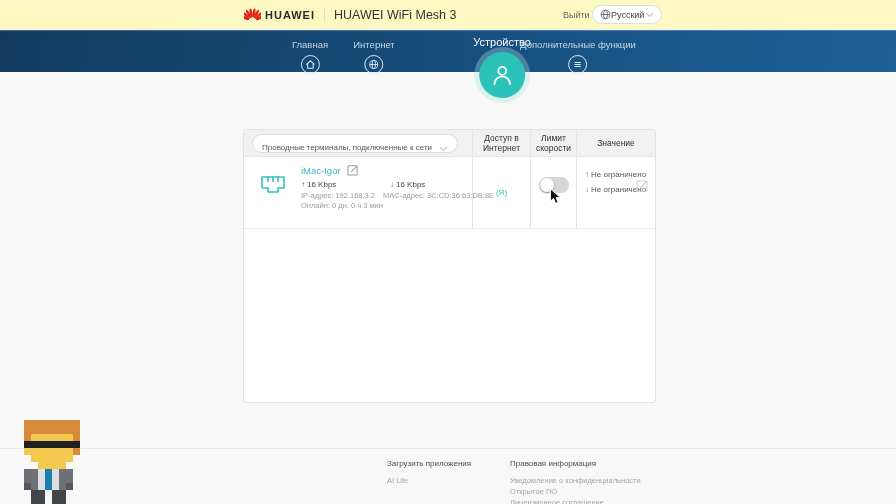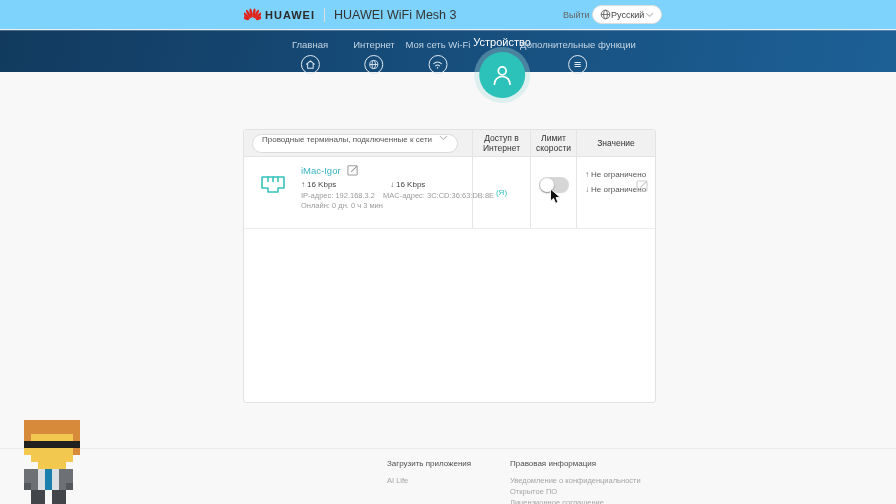--- a/index.html
+++ b/index.html
@@ -5,21 +5,21 @@
   * { margin:0; padding:0; box-sizing:border-box; }
   html,body { width:896px; height:504px; }
   body {
     font-family:"Liberation Sans","DejaVu Sans",sans-serif;
     background:#f8f8f8; position:relative; overflow:hidden;
     -webkit-font-smoothing:antialiased;
   }
   .abs { position:absolute; }
 
   
-  .top-header { left:0; top:0; width:896px; height:30px; background:#7dd3fc;
+  .top-header { left:0; top:0; width:896px; height:30px; background:#fef9c3;
     border-bottom:1px solid #ededed; }
   .brand-wrap { left:244px; top:0; height:30px; display:flex; align-items:center; }
   .brand-text { font-size:11px; font-weight:bold; color:#2b2b2b; letter-spacing:1px; margin-left:4px; }
   .brand-div { width:1px; height:14px; background:#ddd; margin:0 9px; }
   .product-title { font-size:12.5px; color:#333; }
   .logout-link { left:563px; top:0; height:30px; display:flex; align-items:center;
     font-size:9px; color:#666; cursor:pointer; }
   .lang-select { left:592px; top:5px; width:70px; height:19px; background:#fff;
     border:1px solid #ddd; border-radius:10px; display:flex; align-items:center;
     padding:0 7px; cursor:pointer; }
@@ -45,21 +45,21 @@
     background:#f1f1f1; border-bottom:1px solid #e4e4e4; border-radius:3px 3px 0 0; }
   .trow { position:absolute; left:0; top:27px; width:100%; height:72px; display:flex;
     background:#fff; border-bottom:1px solid #ececec; }
   .c1 { width:229px; } .c2 { width:58px; } .c3 { width:46px; } .c4 { flex:1; }
   .cell { position:relative; border-right:1px solid #e4e4e4; }
   .c4.cell { border-right:none; }
   .th-label { display:flex; align-items:center; justify-content:center; height:100%;
     font-size:8.5px; line-height:10px; color:#333; text-align:center; padding:0 2px; }
   .filter-select { position:absolute; left:8px; top:4px; width:206px; height:19px;
     background:#fff; border:1px solid #dcdcdc; border-radius:10px; display:flex;
-    align-items:flex-start; padding:0 9px; cursor:pointer; }
+    align-items:flex-end; padding:0 9px; cursor:pointer; }
   .filter-label { flex:1; font-size:8px; color:#555; white-space:nowrap; overflow:hidden; }
 
   .dev-name-row { position:absolute; left:57px; top:7px; display:flex; align-items:center; gap:6px; }
   .dev-name { font-size:9.5px; color:#3ab3c0; cursor:pointer; }
   .edit-btn { color:#9b9b9b; cursor:pointer; display:inline-flex; }
   .speed { position:absolute; top:23px; font-size:8px; color:#444; }
   .speed .arr { color:#666; margin-right:2px; }
   .meta { position:absolute; font-size:7.5px; color:#9b9b9b; white-space:nowrap; }
 
   .access-val { display:flex; align-items:center; justify-content:center; height:100%;
@@ -142,32 +142,20 @@
       <svg width="11" height="11" viewBox="0 0 12 12">
           <g fill="none" stroke="#dfe9f2" stroke-width="1">
         <circle cx="6" cy="6" r="4.4"></circle>
             <ellipse cx="6" cy="6" rx="1.9" ry="4.4"></ellipse>
         <line x1="1.6" y1="6" x2="10.4" y2="6"></line>
           </g>
         </svg>
     </div>
   </div>
 
-  <div class="nav-item" style="left:438px; top:8px;">
-    <div class="nav-label">Моя сеть Wi-Fi</div>
-    <div class="nav-circle">
-      <svg width="12" height="11" viewBox="0 0 13 12">
-          <g fill="none" stroke="#dfe9f2" stroke-width="1.1" stroke-linecap="round">
-        <path d="M2.2 5.2 a6 6 0 0 1 8.6 0"></path>
-            <path d="M4.3 7.4 a3 3 0 0 1 4.4 0"></path>
-          </g>
-        <circle cx="6.5" cy="9.6" r="0.9" fill="#dfe9f2"></circle>
-        </svg>
-    </div>
-  </div>
 
   <div class="nav-item active" style="left:502px; top:5px;">
     <div class="nav-label">Устройство</div>
     <div class="active-circle">
       <svg width="26" height="26" viewBox="0 0 24 24">
           <g fill="none" stroke="#ffffff" stroke-width="1.6" stroke-linecap="round">
         <circle cx="12" cy="8.2" r="3.6"></circle>
             <path d="M4.8 20.5 a7.2 7.2 0 0 1 14.4 0"></path>
           </g>
         </svg>

